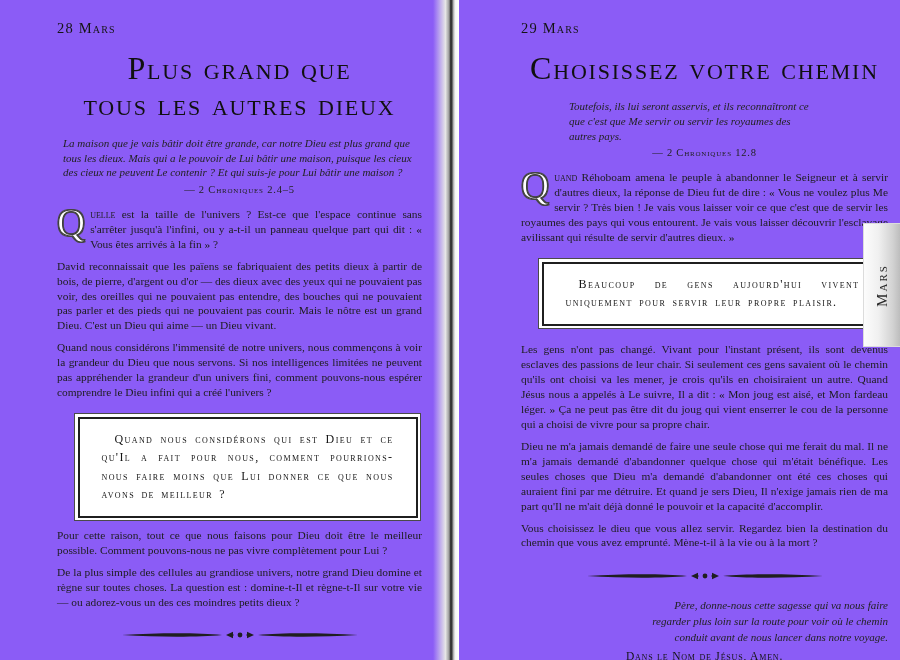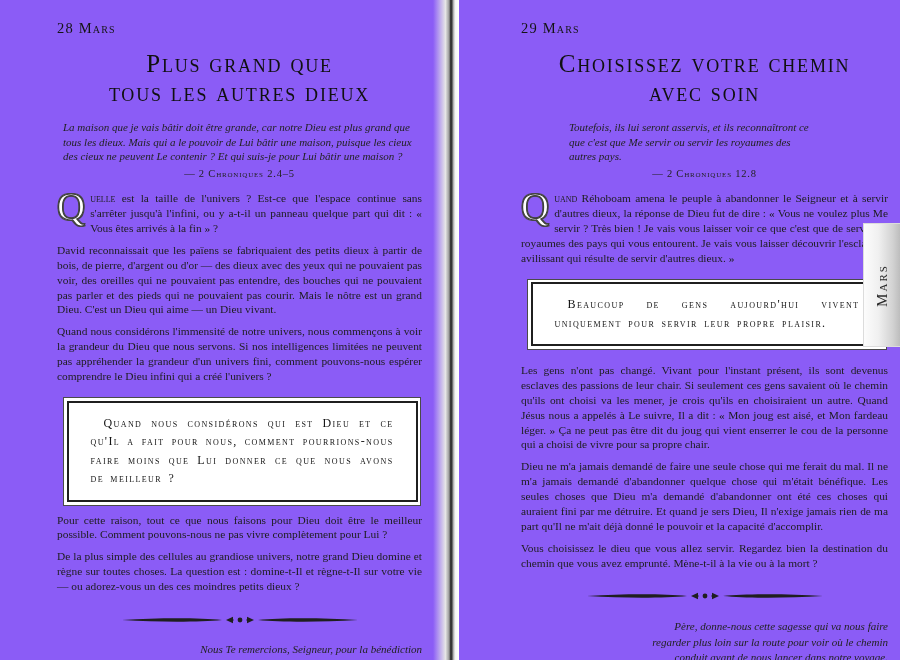--- a/index.html
+++ b/index.html
@@ -8,21 +8,21 @@
     font-family:"Liberation Serif","DejaVu Serif",serif; color:#1d1d1d; overflow:hidden;
   }
   .page { position:absolute; top:0; height:660px; box-sizing:border-box; overflow:hidden; }
   .page.left  { left:0px;   width:446px; padding:20px 24px 0 57px; }
   .page.right { left:470px; width:446px; padding:20px 28px 0 51px; }
 
   .date { font-variant:small-caps; font-size:14.5px; letter-spacing:1.2px; color:#141414; }
 
   .title {
     text-align:center; font-variant:small-caps; font-weight:normal;
-    font-size:25px; line-height:1.14; letter-spacing:1.8px; color:#101010;
+    font-size:32px; line-height:1.14; letter-spacing:1.8px; color:#101010;
     margin:13px 0 0 0;
   }
 
   .epigraph {
     font-style:italic; text-align:left; font-size:11px; line-height:1.33;
     margin:13px 6px 0 6px; color:#222;
   }
   .reference {
     text-align:center; font-variant:small-caps; font-size:10.5px;
     letter-spacing:0.8px; margin-top:4px; color:#222;
@@ -33,21 +33,21 @@
   }
   .body-para.first { margin-top:12px; }
 
   .dropcap {
     float:left; font-size:39px; line-height:30px; padding:1px 5px 0 0;
     color:#ffffff; -webkit-text-stroke:1.2px #3d3d3d;
     text-shadow:-1px -1px 0 #4a4a4a, 1px -1px 0 #4a4a4a, -1px 1px 0 #4a4a4a, 1px 1px 0 #4a4a4a;
   }
   .lead-caps { font-variant:small-caps; }
 
-  .callout { border:1px solid #4a4a4a; padding:2.5px; margin:13px 1px 0 6px; background:#fff; }
+  .callout { border:1px solid #4a4a4a; padding:2.5px; margin:13px 1px 0 17px; background:#fff; }
   .callout-inner {
     border:2px solid #1f1f1f; padding:11px 22px 12px 22px;
     font-variant:small-caps; font-size:12px; letter-spacing:1.4px; word-spacing:2px;
     line-height:1.55; text-align:justify; text-indent:13px; color:#141414;
   }
 
   .divider { text-align:center; margin-top:15px; }
   .divider svg { display:inline-block; vertical-align:middle; }
 
   .prayer {
@@ -118,21 +118,20 @@
     </div>
 
     <div class="prayer">Nous Te remercions, Seigneur, pour la bénédiction
 et le privilège de Te connaître et de Te servir.</div>
   </div>
 
   <div class="page right">
     <div class="date">29 Mars</div>
     <h1 class="title">
       <div>Choisissez votre chemin</div>
-      <div>avec soin</div>
     </h1>
     <div class="epigraph" style="margin-left:48px;margin-right:69px;">Toutefois, ils lui seront asservis, et ils reconnaîtront ce que c'est que Me servir ou servir les royaumes des autres pays.</div>
     <div class="reference">— 2 Chroniques 12.8</div>
 
     <p class="body-para first">
       <span class="dropcap">Q</span><span class="lead-caps">uand</span><span> Réhoboam amena le peuple à abandonner le Seigneur et à servir d'autres dieux, la réponse de Dieu fut de dire :  « Vous ne voulez plus Me servir ? Très bien ! Je vais vous laisser voir ce que c'est que de servir les royaumes des pays qui vous entourent. Je vais vous laisser découvrir l'esclavage avilissant qui résulte de servir d'autres dieux. »</span>
     </p>
 
     <div class="callout">
       <div class="callout-inner">Beaucoup de gens aujourd'hui vivent uniquement pour servir leur propre plaisir.</div>

